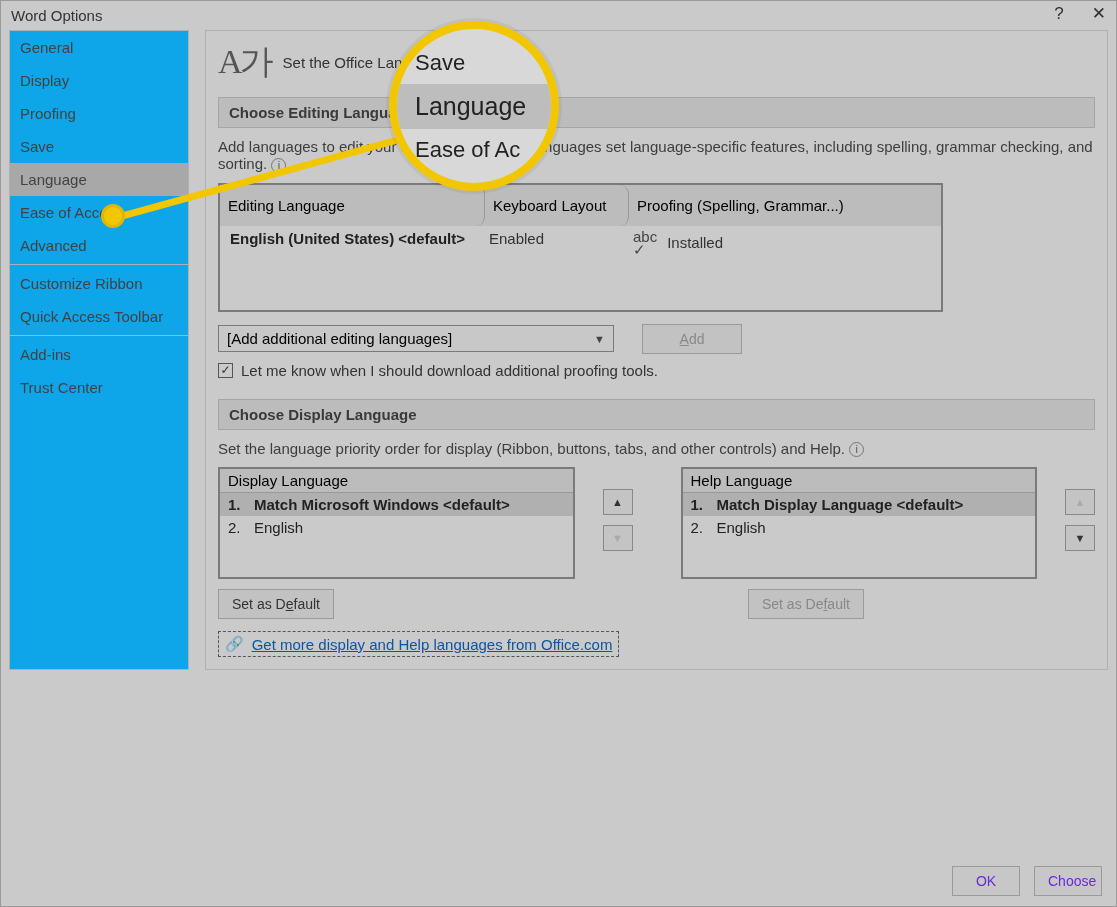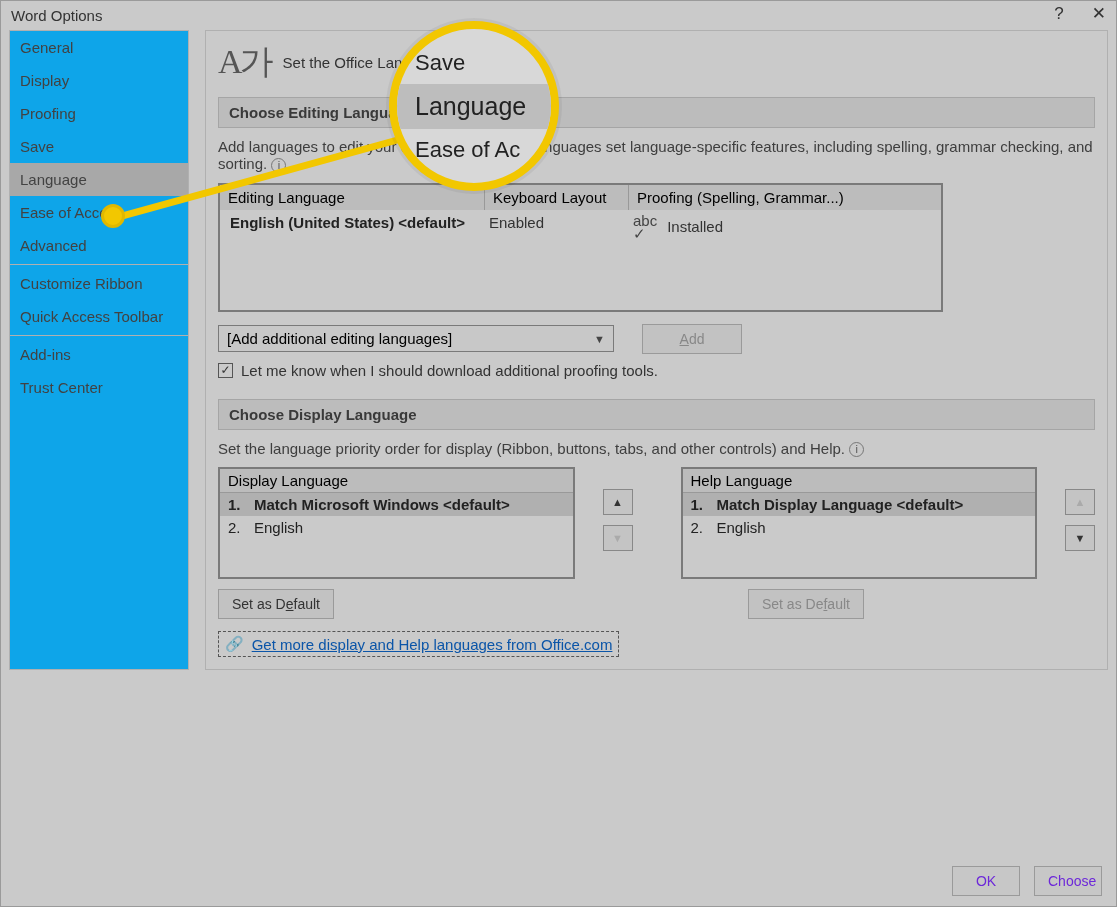--- a/index.html
+++ b/index.html
@@ -16,29 +16,29 @@
   .sidebar-sep { border-top:1px solid #b0b0b0; margin:2px 0; }
   .main { flex:1; border:1px solid #b0b0b0; padding:8px 12px 12px 12px; position:relative; overflow:hidden; }
   .header-row { display:flex; align-items:center; gap:12px; margin-bottom:12px; }
   .lang-icon { font-family: "Segoe UI", serif; font-size:34px; color:#555; letter-spacing:-3px; }
   .header-text { font-size:15px; color:#333; }
   .section-header { background:#bcbcbc; border:1px solid #a5a5a5; padding:6px 10px; font-weight:600; color:#3a3a3a; font-size:15px; margin-bottom:10px; }
   .desc { font-size:15px; color:#3e3e3e; margin:2px 0 10px 0; }
   .info-icon { display:inline-block; width:15px; height:15px; border:1px solid #777; border-radius:50%; font-size:11px; line-height:13px; text-align:center; color:#555; vertical-align:middle; }
   .lang-table { border:2px solid #7a7a7a; width:725px; }
   .lang-table-head { display:flex; background:#bcbcbc; font-size:15px; }
-  .lang-table-head > div { padding:4px 8px; border-right:1px solid #999; }
+  .lang-table-head > div { padding:12px 8px; border-right:1px solid #999;border-radius:9px; }
   .col-edit { width:265px; }
   .col-kbd  { width:144px; }
   .col-proof{ flex:1; border-right:none !important; }
   .lang-row { display:flex; font-size:15px; padding:4px 4px; }
   .lang-row .col-edit { font-weight:700; color:#222; padding-left:6px; }
   .lang-row .col-kbd  { color:#333; }
   .lang-row .col-proof{ color:#333; display:flex; align-items:center; gap:10px; }
-  .table-body { height:100px; }
+  .table-body { height:84px; }
   .abc-check { font-size:15px; color:#444; line-height:13px; }
   .btn { border:1px solid #9a9a9a; background:#c2c2c2; padding:6px 13px; font-size:14px; color:#6a6a6a; text-align:center; cursor:pointer; }
   .btn.disabled { color:#888; }
   .btn u { text-decoration:underline; }
   .add-row { display:flex; align-items:center; gap:28px; margin-top:12px; margin-bottom:8px; }
   .dropdown { width:396px; border:1px solid #7a7a7a; background:#c8c8c8; display:flex; justify-content:space-between; align-items:center; padding:4px 8px; font-size:15px; }
   .dropdown .arrow { font-size:11px; color:#444; }
   .add-btn { width:100px; }
   .checkbox-row { display:flex; align-items:center; gap:8px; font-size:15px; color:#333; margin-bottom:20px; }
   .checkbox { width:15px; height:15px; border:1px solid #555; display:inline-flex; align-items:center; justify-content:center; font-size:12px; color:#333; }

